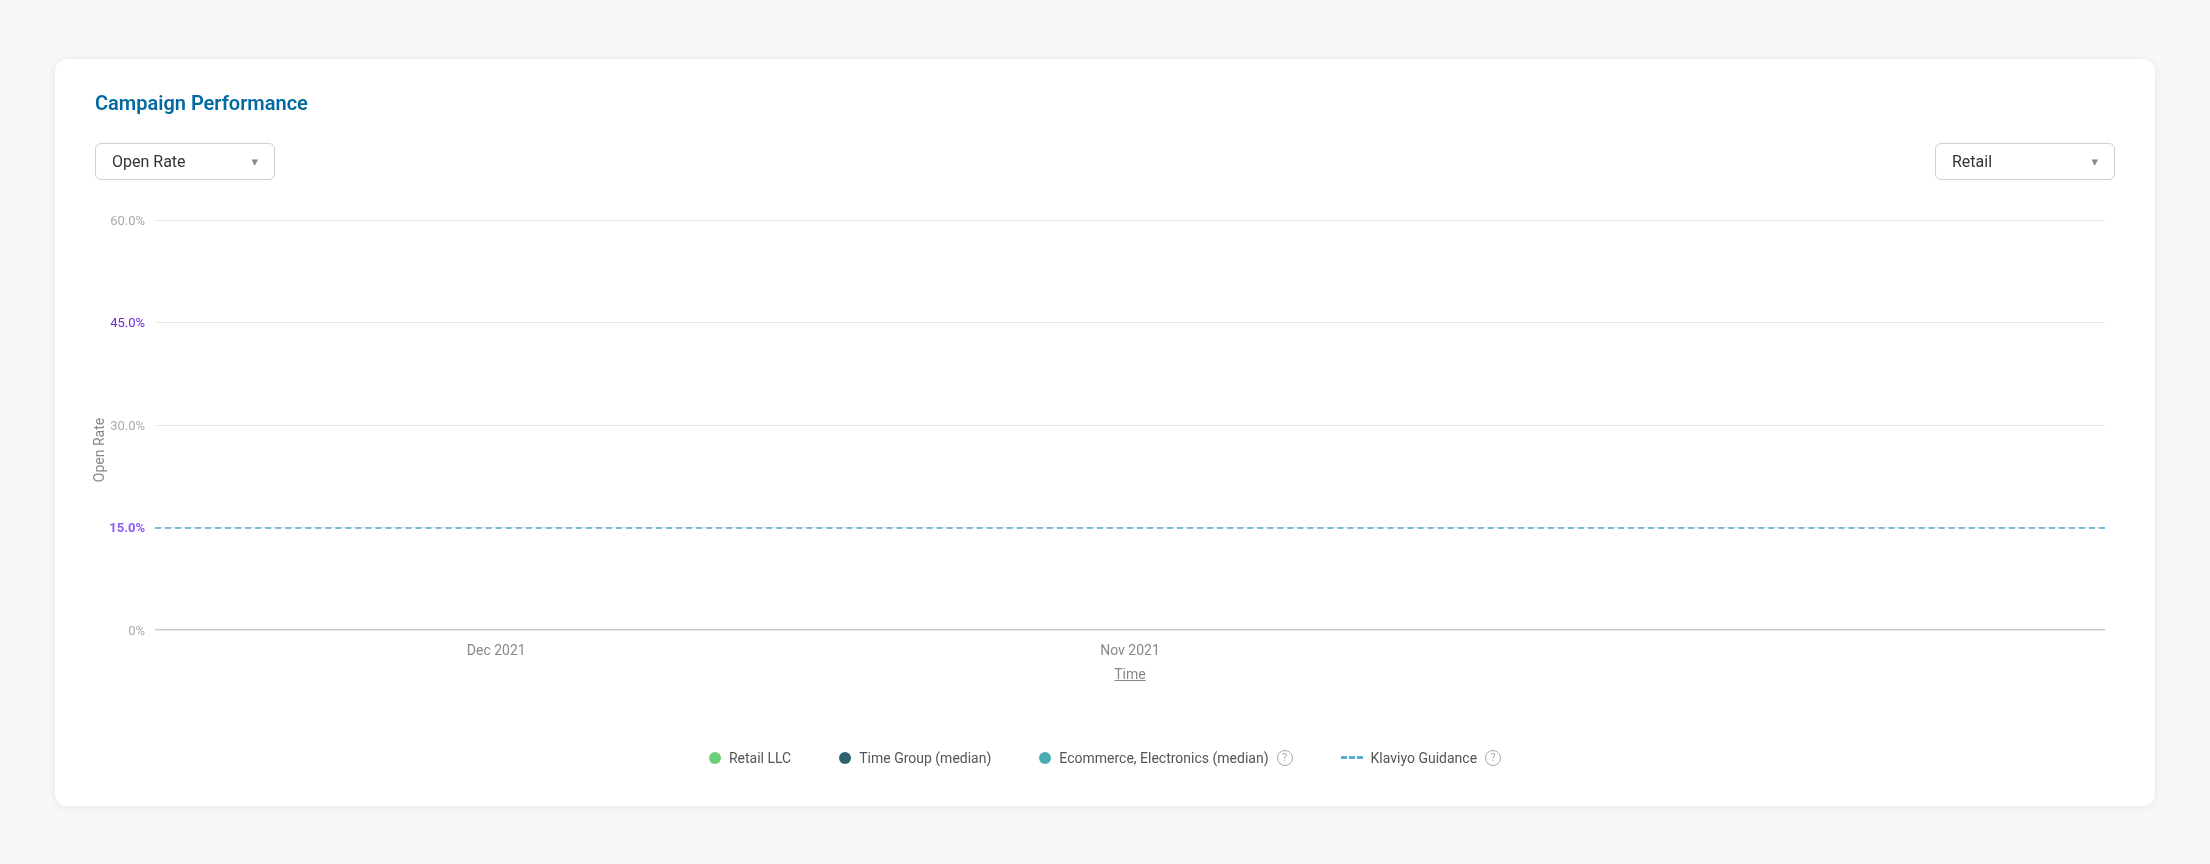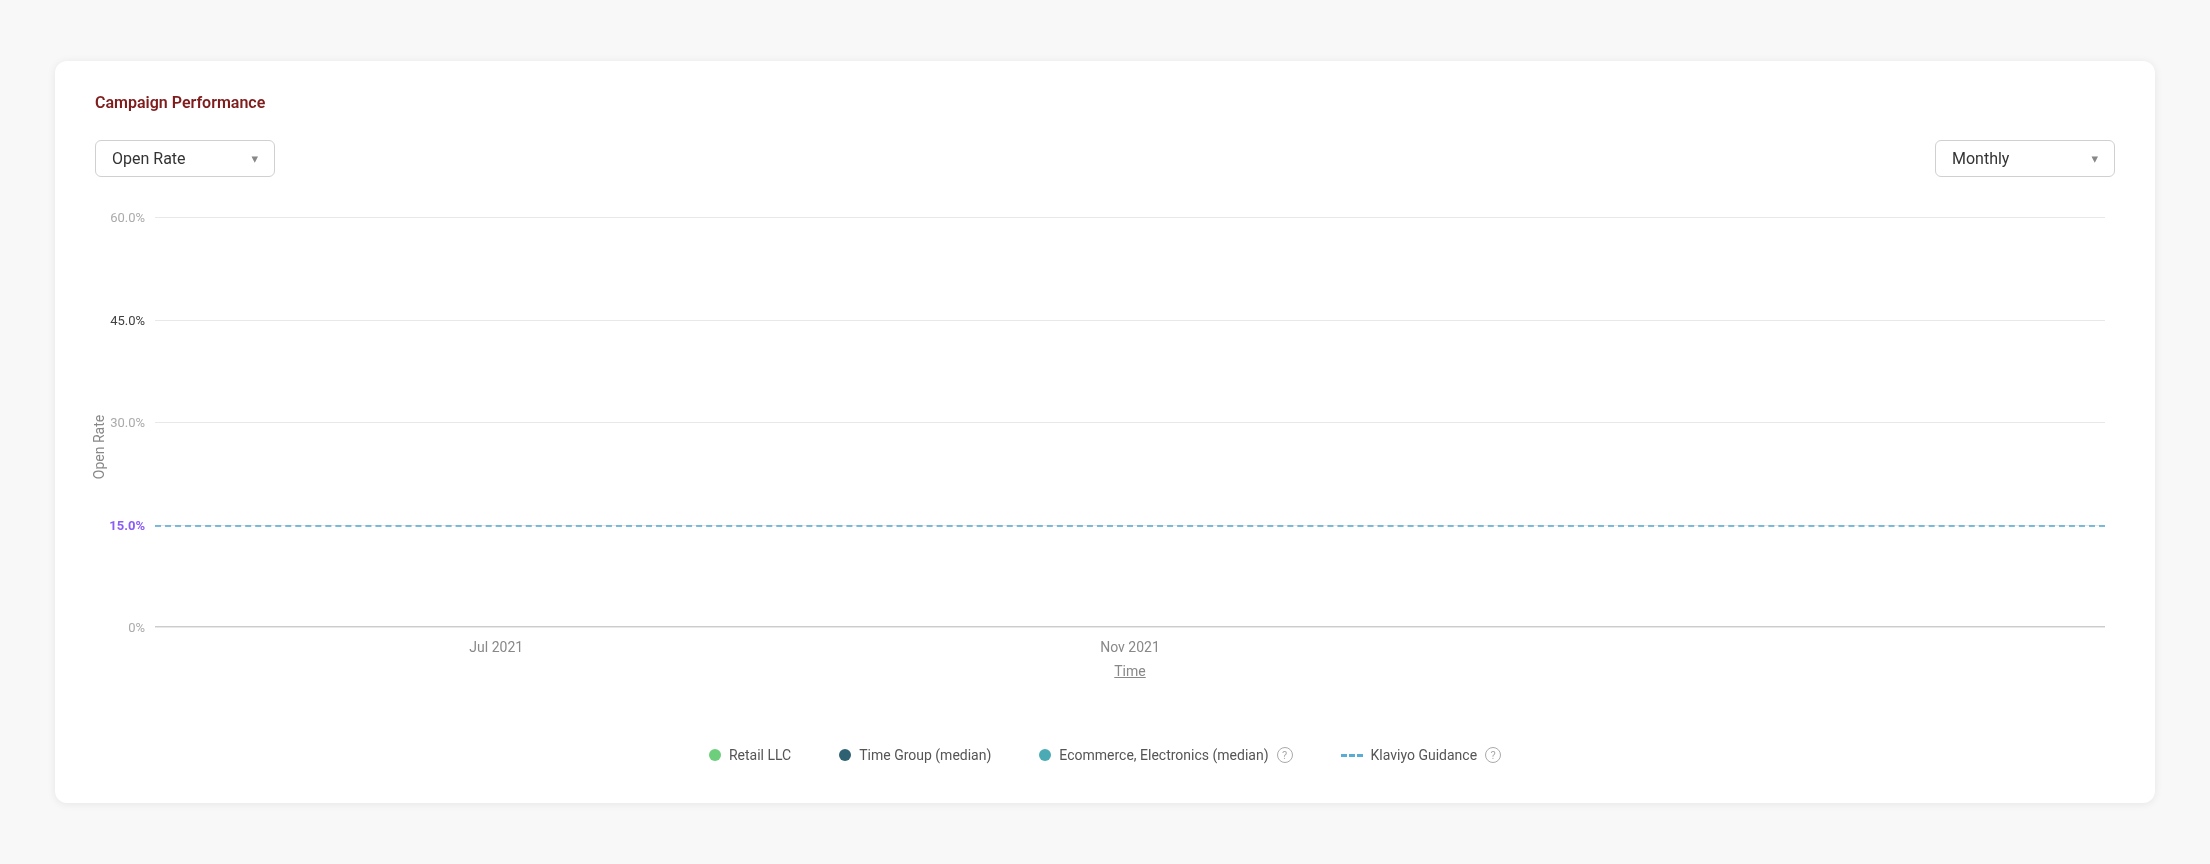--- a/index.html
+++ b/index.html
@@ -14,23 +14,23 @@
     }
     .card {
       background: #fff;
       border-radius: 12px;
       box-shadow: 0 1px 8px rgba(0,0,0,0.08);
       width: 2100px;
       max-width: 100%;
       padding: 32px 40px 40px;
     }
     .card-title {
-      font-size: 16px;
+      font-size: 20px;
       font-weight: 600;
-      color: #7f1d1d;
+      color: #0369a1;
       margin-bottom: 28px;
     }
     .controls {
       display: flex;
       justify-content: space-between;
       align-items: center;
       margin-bottom: 30px;
     }
     .dropdown {
       display: flex;
@@ -124,60 +124,60 @@
 
 <div class="card">
   <div class="card-title">Campaign Performance</div>
 
   <div class="controls">
     <div class="dropdown">
       <span>Open Rate</span>
       <span class="chevron">▾</span>
     </div>
     <div class="dropdown">
-      <span>Monthly</span>
+      <span>Retail</span>
       <span class="chevron">▾</span>
     </div>
   </div>
 
   <div class="chart-area">
     <div class="y-axis-label">Open Rate</div>
 
     <div class="chart-inner">
 
       <div class="axis-line axis-line-bottom"></div>
 
       <div style="position:absolute;top:0;left:0;right:0;bottom:0;">
 
         <div style="position:absolute;left:0;right:0;top:0%;height:1px;background:#e8e8e8;"></div>
         <div style="position:absolute;right:100%;top:0%;transform:translateY(-50%);font-size:13px;color:#aaa;white-space:nowrap;padding-right:10px;">60.0%</div>
 
         <div style="position:absolute;left:0;right:0;top:25%;height:1px;background:#e8e8e8;"></div>
-        <div style="position:absolute;right:100%;top:25%;transform:translateY(-50%);font-size:13px;color:#404040;white-space:nowrap;padding-right:10px;">45.0%</div>
+        <div style="position:absolute;right:100%;top:25%;transform:translateY(-50%);font-size:13px;color:#6d28d9;white-space:nowrap;padding-right:10px;">45.0%</div>
 
         <div style="position:absolute;left:0;right:0;top:50%;height:1px;background:#e8e8e8;"></div>
         <div style="position:absolute;right:100%;top:50%;transform:translateY(-50%);font-size:13px;color:#aaa;white-space:nowrap;padding-right:10px;">30.0%</div>
 
         <div style="position:absolute;left:0;right:0;top:75%;height:1px;background:#e8e8e8;"></div>
         <div style="position:absolute;right:100%;top:75%;transform:translateY(-50%);font-size:13px;color:#8b5cf6;white-space:nowrap;padding-right:10px;font-weight:bold;">15.0%</div>
 
         <div style="position:absolute;left:0;right:0;top:100%;height:1px;background:#e8e8e8;"></div>
         <div style="position:absolute;right:100%;top:100%;transform:translateY(-50%);font-size:13px;color:#aaa;white-space:nowrap;padding-right:10px;">0%</div>
 
         <div style="position:absolute;left:0;right:0;top:75%;height:2px;border-top:2.5px dashed #5bacd4;opacity:0.8;"></div>
 
         <div style="position:absolute;bottom:0;left:5%;width:25%;display:flex;align-items:flex-end;gap:6px;">
 
           <div class="bar" style="flex:1;height:73.3%;background:#6dce7c;"></div>
 
           <div class="bar" style="flex:1;height:50.8%;background:#2e6272;"></div>
 
           <div class="bar" style="flex:1;height:49.2%;background:#4aabb5;"></div>
         </div>
-        <div style="position:absolute;bottom:-28px;left:5%;width:25%;text-align:center;font-size:14px;color:#888;">Jul 2021</div>
+        <div style="position:absolute;bottom:-28px;left:5%;width:25%;text-align:center;font-size:14px;color:#888;">Dec 2021</div>
 
         <div style="position:absolute;bottom:0;left:37.5%;width:25%;display:flex;align-items:flex-end;gap:6px;">
 
           <div class="bar" style="flex:1;height:76.7%;background:#6dce7c;"></div>
 
           <div class="bar" style="flex:1;height:48.3%;background:#2e6272;"></div>
 
           <div class="bar" style="flex:1;height:47.5%;background:#4aabb5;"></div>
         </div>
         <div style="position:absolute;bottom:-28px;left:37.5%;width:25%;text-align:center;font-size:14px;color:#888;margin-top:25px;">Nov 2021</div>

